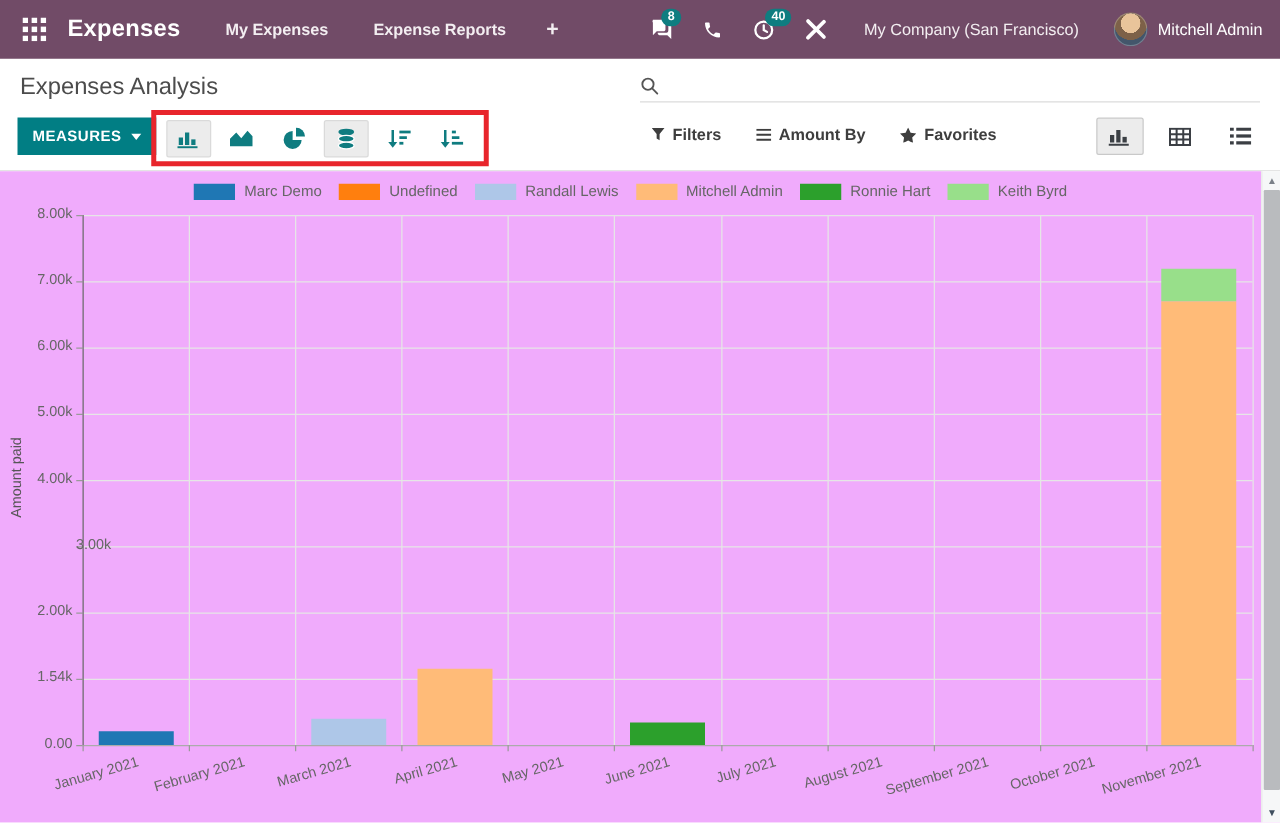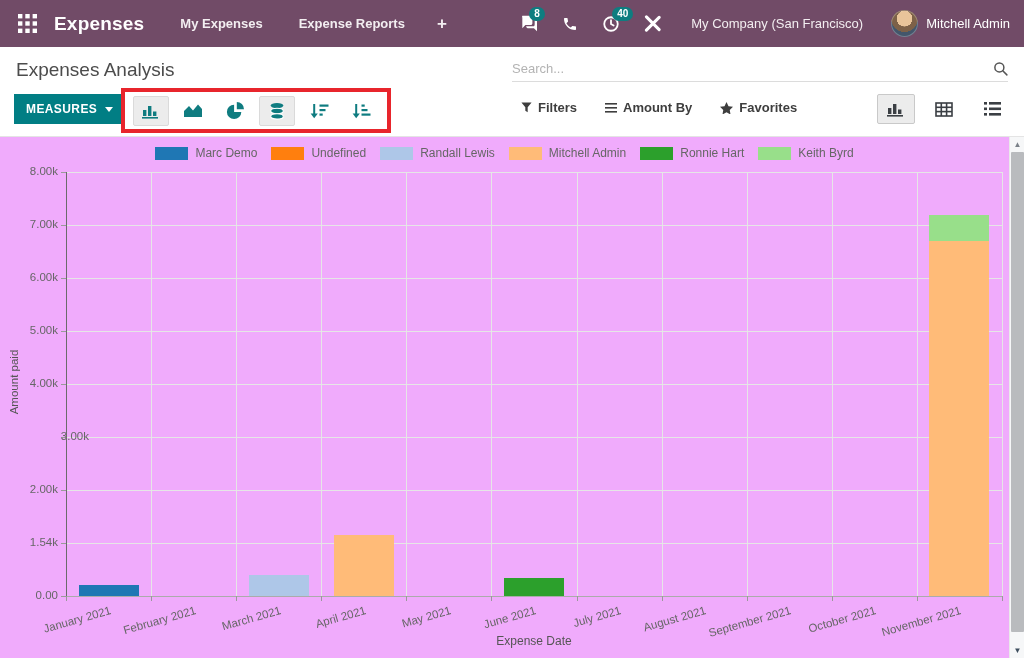--- a/index.html
+++ b/index.html
@@ -119,21 +119,20 @@
     </div>
     <div class="company">My Company (San Francisco)</div>
     <div class="avatar"></div>
     <div class="user">Mitchell Admin</div>
   </div>
 </div>
 
 <div class="page-title">Expenses Analysis</div>
 
 <div class="search-wrap">
-  <input type="text" placeholder="Search..." style="">
   <span>
     <svg width="15" height="15" viewBox="0 0 20 20" fill="none" stroke="#555" stroke-width="2">
       <circle cx="8.5" cy="8.5" r="6"></circle>
         <line x1="13" y1="13" x2="18.5" y2="18.5" stroke-linecap="round"></line>
     </svg>
   </span>
 </div>
 
 <button class="measures-btn">
   <span>MEASURES</span>
@@ -346,20 +345,19 @@
       <div class="xlab" style="left: 422px; top: 467px;">June 2021</div>
       <div class="xlab" style="left: 507.091px; top: 467px;">July 2021</div>
       <div class="xlab" style="left: 592.182px; top: 467px;">August 2021</div>
       <div class="xlab" style="left: 677.273px; top: 467px;">September 2021</div>
       <div class="xlab" style="left: 762.364px; top: 467px;">October 2021</div>
       <div class="bar" style="left: 929.455px; top: 103.9px; width: 60px; height: 355.1px; background: rgb(255, 187, 120);"></div>
       <div class="bar" style="left: 929.455px; top: 78.46px; width: 60px; height: 25.44px; background: rgb(152, 223, 138);"></div>
       <div class="xlab" style="left: 847.455px; top: 467px;">November 2021</div>
     </div>
   <div class="y-axis-title">Amount paid</div>
-  <div class="x-axis-title">Expense Date</div>
 </div>
 
 <div class="scrollbar">
   <div class="sb-arrow up">▲</div>
   <div class="sb-thumb"></div>
   <div class="sb-arrow down">▼</div>
 </div>
 
 </body></html>

